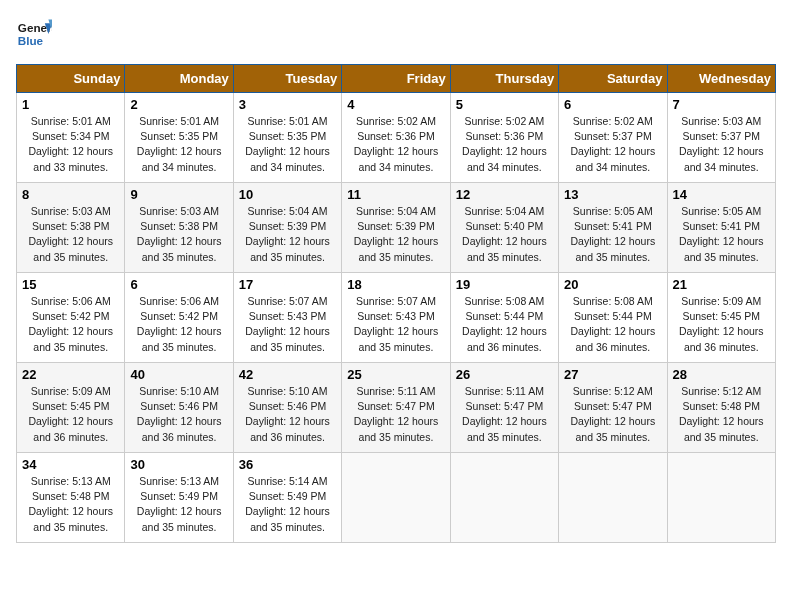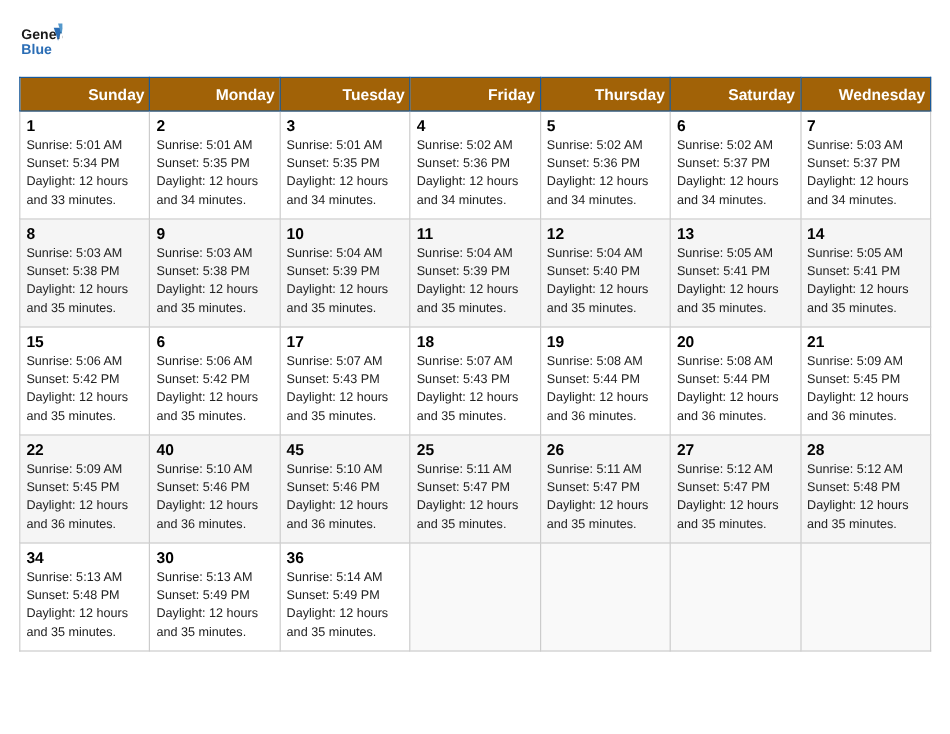--- a/index.html
+++ b/index.html
@@ -65,20 +65,21 @@
     .day-num {
       font-size: 13px;
       font-weight: bold;
       display: block;
       margin-bottom: 2px;
     }
     .day-info {
       font-size: 10.5px;
       color: #222;
       line-height: 1.45;
+      text-align: center;
     }
     .empty-cell {
       background: #f9f9f9 !important;
     }
   </style>
 </head>
 <body>
 
 <div class="header">
   <div class="logo">
@@ -201,21 +202,21 @@
       <tr>
         <td>
           <span class="day-num">22</span>
 <div class="day-info">Sunrise: 5:09 AM<br>Sunset: 5:45 PM<br>Daylight: 12 hours and 36 minutes.</div>
         </td>
         <td>
           <span class="day-num">40</span>
 <div class="day-info">Sunrise: 5:10 AM<br>Sunset: 5:46 PM<br>Daylight: 12 hours and 36 minutes.</div>
         </td>
         <td>
-          <span class="day-num">45</span>
+          <span class="day-num">42</span>
 <div class="day-info">Sunrise: 5:10 AM<br>Sunset: 5:46 PM<br>Daylight: 12 hours and 36 minutes.</div>
         </td>
         <td>
           <span class="day-num">25</span>
 <div class="day-info">Sunrise: 5:11 AM<br>Sunset: 5:47 PM<br>Daylight: 12 hours and 35 minutes.</div>
         </td>
         <td>
           <span class="day-num">26</span>
 <div class="day-info">Sunrise: 5:11 AM<br>Sunset: 5:47 PM<br>Daylight: 12 hours and 35 minutes.</div>
         </td>

